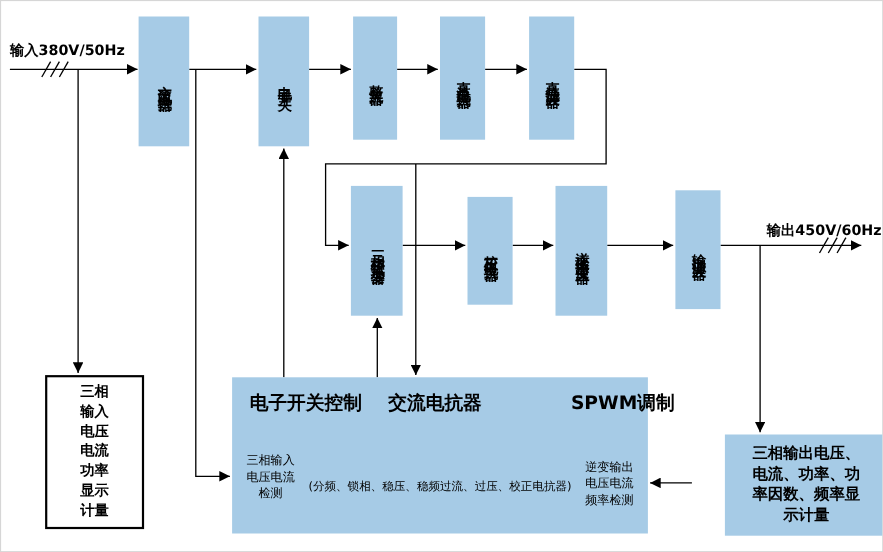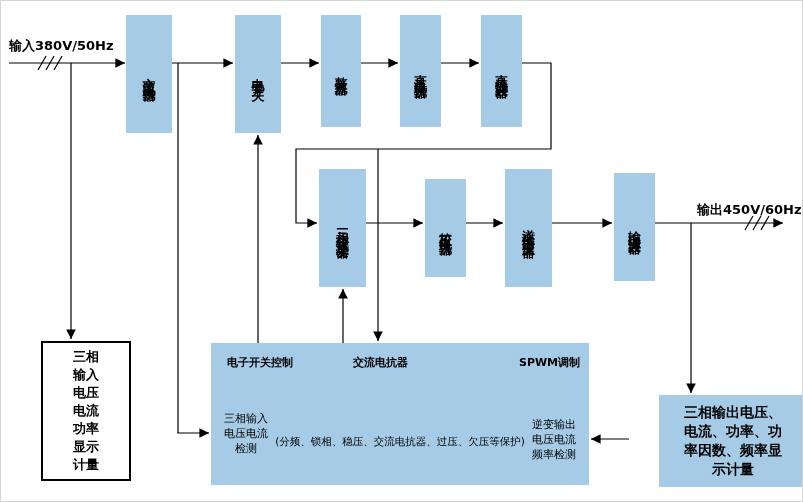--- a/index.html
+++ b/index.html
@@ -23,21 +23,21 @@
   .io-label { position:absolute; font-size:13px; font-weight:bold; white-space:nowrap; }
   .meter-left-text {
     display:block; width:28px; font-size:13px; font-weight:bold;
     line-height:18px; text-align:center; word-break:break-all;
   }
   .meter-right-text {
     display:block; width:104px; font-size:14px; font-weight:bold;
     line-height:19px; text-align:center;
   }
   .ctl-child { position:absolute; }
-  .ctl-small { font-size:11px; font-weight:bold; white-space:nowrap; }
+  .ctl-small { font-size:17px; font-weight:bold; white-space:nowrap; }
   .ctl-title { left:0; width:100%; text-align:center; font-size:16px; font-weight:bold; }
   .ctl-sub   { left:0; width:100%; text-align:center; font-size:10.5px; }
   .ctl-side  { width:46px; font-size:11px; line-height:15px; text-align:center; word-break:break-all; }
 </style>
 </head>
 <body>
 
 <div class="stage">
 
   <svg class="wires" width="803" height="502" viewBox="0 0 803 502">
@@ -110,21 +110,21 @@
   </div>
 
   <div class="box outline" style="left:40px; top:340px; width:90px; height:140px;">
     <span class="meter-left-text">三相输入电压电流功率显示计量</span>
   </div>
 
   <div class="box blue" style="left:210px; top:342px; width:378px; height:142px;">
     <span class="ctl-child ctl-small" style="left:16px; top:12px;">电子开关控制</span>
     <span class="ctl-child ctl-small" style="left:142px; top:12px;">交流电抗器</span>
     <span class="ctl-child ctl-small" style="left:308px; top:12px;">SPWM调制</span>
-    <span class="ctl-child ctl-sub" style="top:92px;">(分频、锁相、稳压、交流电抗器、过压、欠压等保护)</span>
+    <span class="ctl-child ctl-sub" style="top:92px;">(分频、锁相、稳压、稳频过流、过压、校正电抗器)</span>
     <span class="ctl-child ctl-side" style="left:12px; top:68px;">三相输入电压电流检测</span>
     <span class="ctl-child ctl-side" style="left:320px; top:74px;">逆变输出电压电流频率检测</span>
   </div>
 
   <div class="box blue" style="left:658px; top:394px; width:148px; height:92px;">
     <span class="meter-right-text">三相输出电压、电流、功率、功率因数、频率显示计量</span>
   </div>
 
 </div>
 

